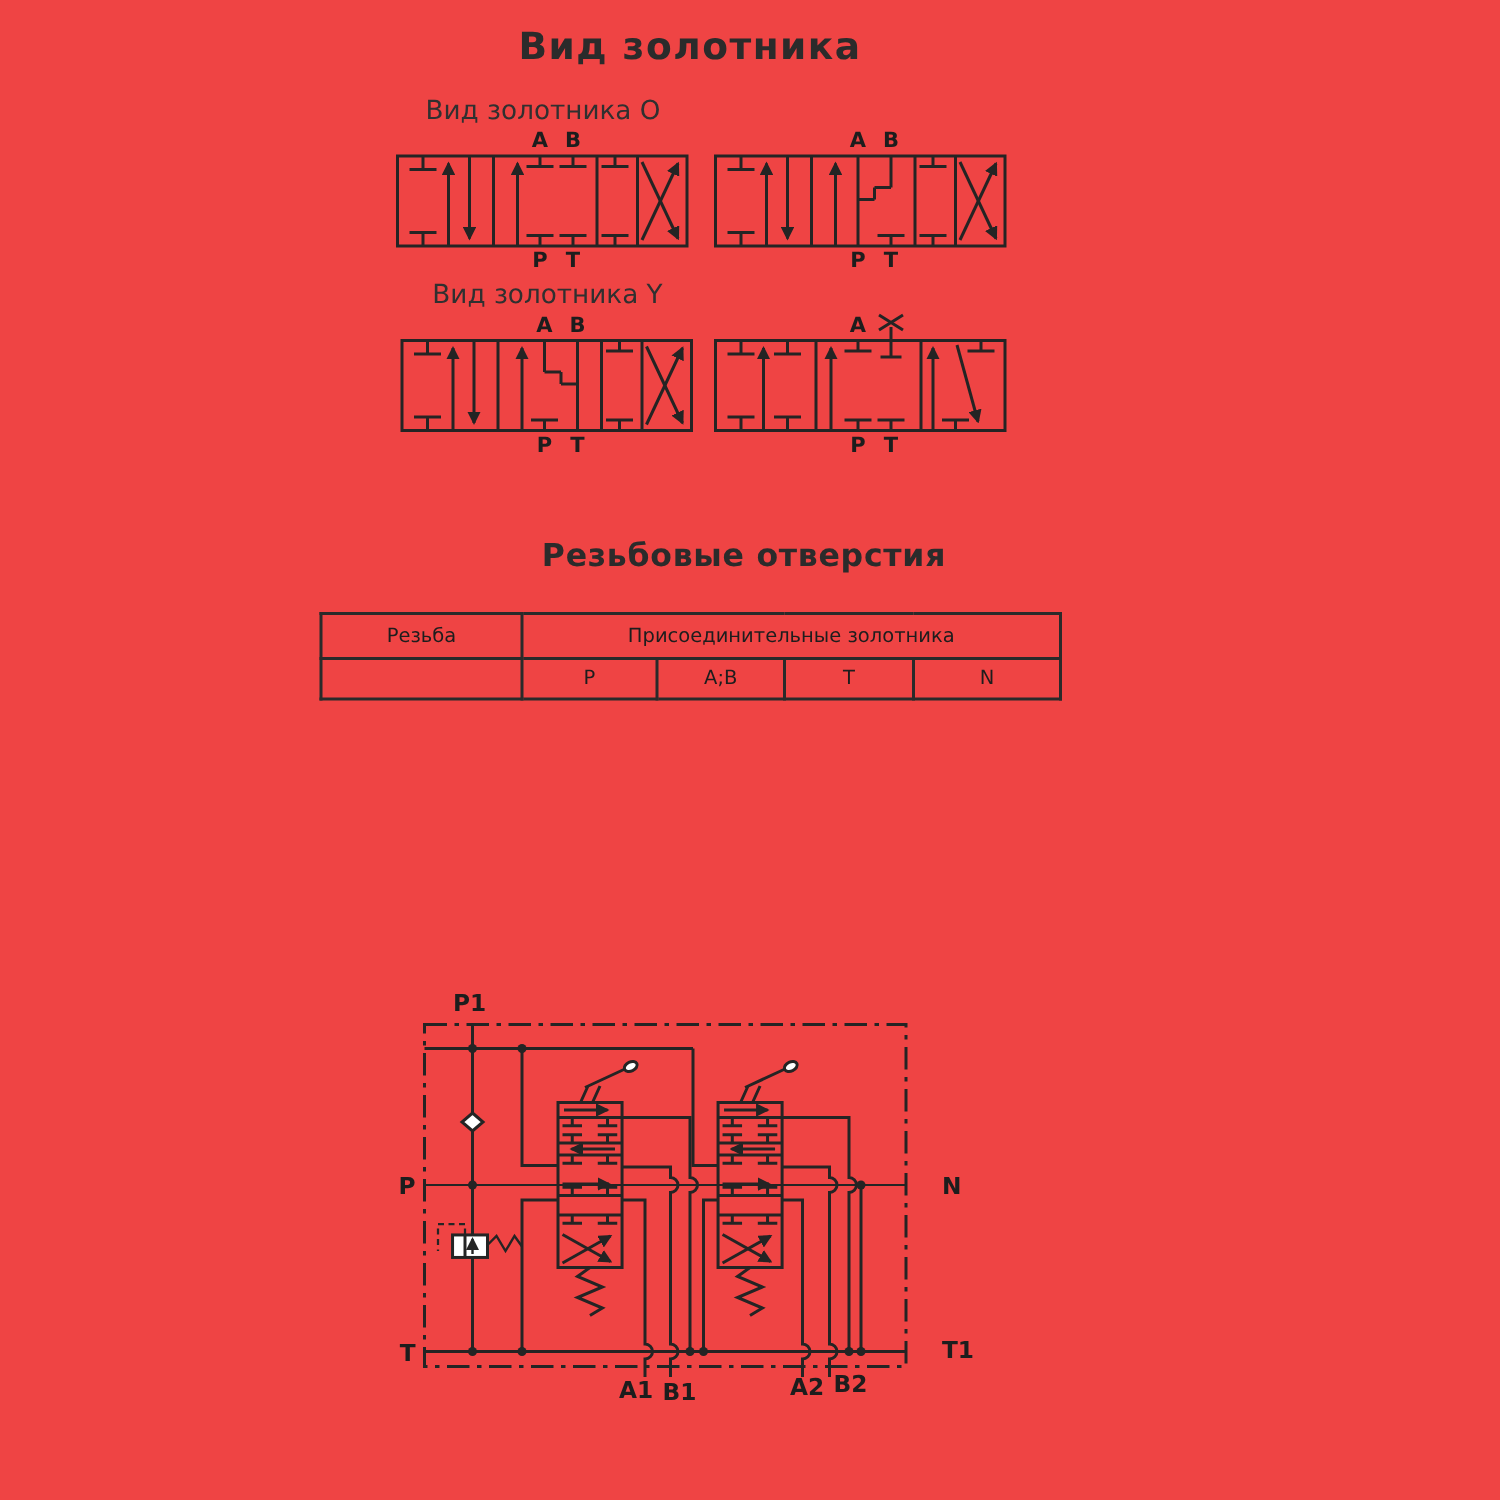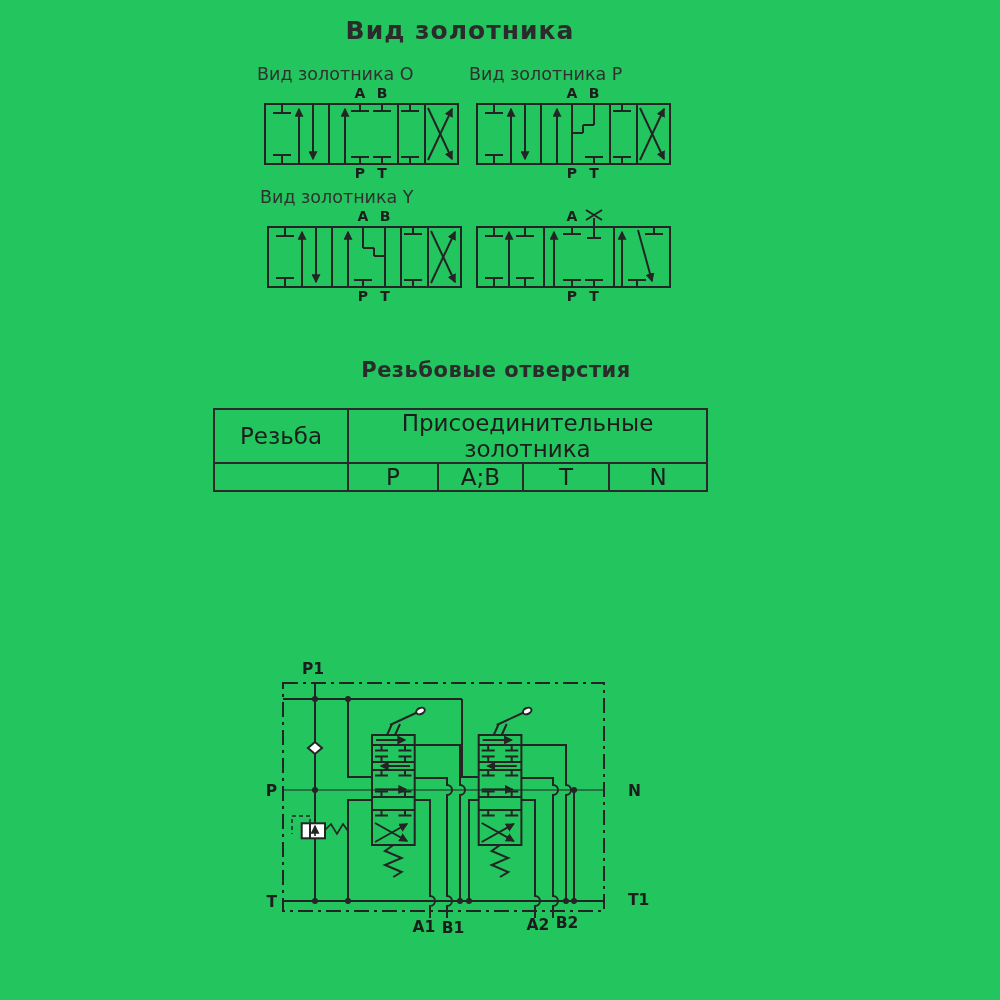--- a/index.html
+++ b/index.html
@@ -1,55 +1,54 @@
 <!DOCTYPE html>
 <html><head>
 <meta charset="utf-8">
 <style>
   html,body{margin:0;padding:0;background:#f6f6f6;}
   .page{
-    position:relative;width:1000px;height:1000px;background:#22c55e;
+    position:relative;width:1000px;height:1000px;background:#ef4444;
     font-family:"DejaVu Sans","Liberation Sans",sans-serif;color:#222;
     overflow:hidden;margin:0 auto;
   }
   .ttl{position:absolute;text-align:center;color:#2b2b2b;}
   .main-title{left:0;width:920px;top:16px;font-size:25px;font-weight:800;letter-spacing:1px;}
-  .spool-label{position:absolute;width:210px;text-align:left;font-size:17.5px;font-weight:400;color:#303030;}
+  .spool-label{position:absolute;width:210px;text-align:center;font-size:17.5px;font-weight:400;color:#303030;}
   .thread-title{left:0;width:920px;top:358px;font-size:21px;font-weight:800;letter-spacing:.5px;padding-left:36px;}
   .hydr-title{left:240px;width:400px;top:586px;font-size:37px;font-weight:800;line-height:34px;letter-spacing:1px;color:#1c1c1c;}
   svg.diagram{position:absolute;}
   #spool-o{left:257px;top:80px;}
   #spool-p{left:469px;top:80px;}
   #spool-y{left:260px;top:203px;}
   #spool-a{left:469px;top:203px;}
   #schematic{left:240px;top:655px;}
   table.threads{
     position:absolute;left:213px;top:408px;border-collapse:collapse;table-layout:fixed;
-    font-size:23px;color:#1d1d1d;
+    font-size:13px;color:#1d1d1d;
   }
   table.threads td{border:2px solid #2a2a2a;text-align:center;vertical-align:middle;padding:0;}
   .svg-text{font-family:"DejaVu Sans","Liberation Sans",sans-serif;font-weight:bold;fill:#1d1d1d;}
 </style>
 </head>
 <body>
 
 <div class="page">
 
   <svg width="0" height="0" style="position:absolute" aria-hidden="true">
     <defs>
       <marker id="arr" viewBox="0 0 10 10" refX="8.5" refY="5" markerWidth="9" markerHeight="9" orient="auto" markerUnits="userSpaceOnUse">
         <path d="M0,0 L10,5 L0,10 Z" fill="#242424"></path>
       </marker>
     </defs>
   </svg>
 
   <div class="ttl main-title">Вид золотника</div>
 
   <div class="spool-label" style="left:257px;top:64px">Вид золотника O</div>
-  <div class="spool-label" style="left:469px;top:64px">Вид золотника P</div>
   <div class="spool-label" style="left:260px;top:187px">Вид золотника Y</div>
 
   <svg id="spool-o" class="diagram" width="210" height="100" viewBox="0 0 210 100">
     <g stroke="#242424" stroke-width="2" fill="none">
       <rect x="8" y="24" width="193" height="60"></rect>
       <path d="M25,24 V33 M16,33 H34 M25,84 V75 M16,75 H34"></path>
       <path d="M42,84 V29" marker-end="url(#arr)"></path>
       <path d="M56,24 V79" marker-end="url(#arr)"></path>
       <path d="M72,24 V84"></path>
       <path d="M88,84 V29" marker-end="url(#arr)"></path>

